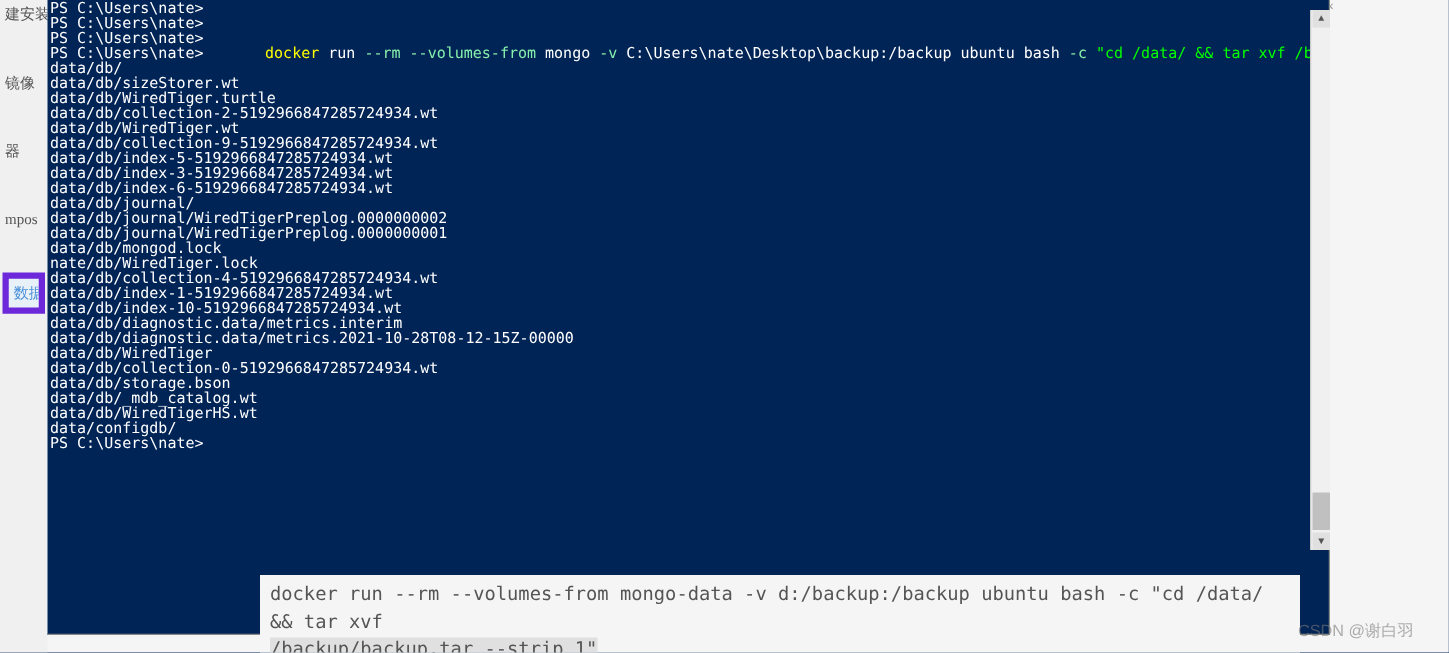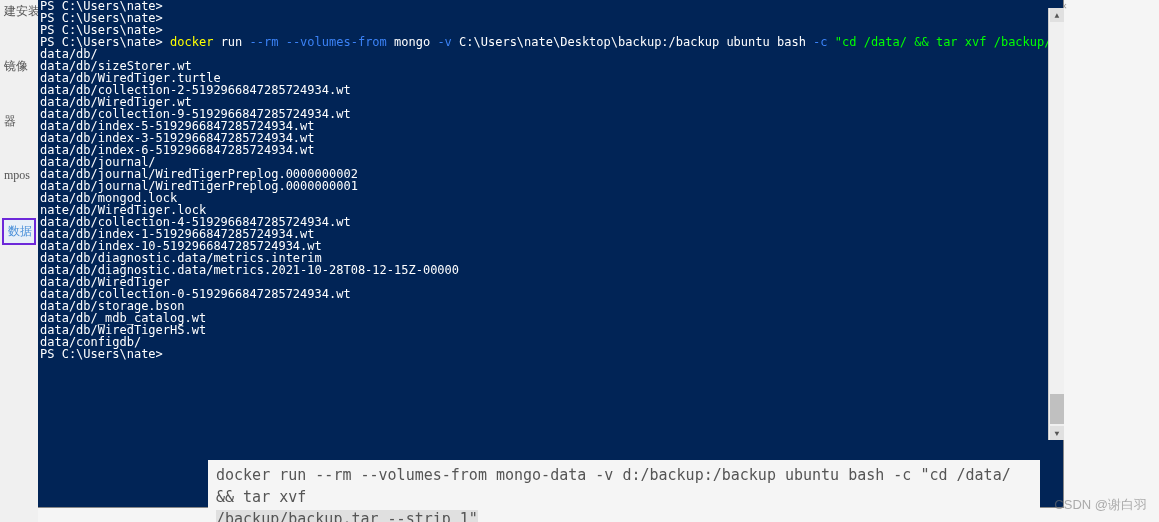--- a/index.html
+++ b/index.html
@@ -25,21 +25,21 @@
       padding-top: 0;
     }
     .sidebar-item {
       padding: 3px 4px;
       white-space: nowrap;
       overflow: hidden;
     }
     .sidebar-item.blue {
       color: #4a90d9;
       background: #e8f0f8;
-      border: 2px solid #6d28d9;
+      border: 5px solid #6d28d9;
       margin: 2px;
       text-align: center;
     }
     .terminal-window {
       position: absolute;
       left: 38px;
       top: 0;
       width: 1026px;
       height: 508px;
       background: #012456;
@@ -89,22 +89,22 @@
       background: #e0e0e0;
       left: 1px;
       display: flex;
       align-items: center;
       justify-content: center;
       font-size: 8px;
       color: #555;
     }
     .scrollbar-arrow.up { top: 0; }
     .scrollbar-arrow.down { bottom: 0; }
-    .cmd-yellow { color: #ffff00; }
-    .cmd-gray { color: #3b82f6; }
+    .cmd-yellow { color: #ffff00; margin-left: 42px; }
+    .cmd-gray { color: #86efac; }
     .cmd-green { color: #00ff00; }
     .cmd-white { color: #ffffff; }
     .content-below {
       position: absolute;
       left: 140px;
       top: 440px;
       width: 900px;
       font-family: "Microsoft YaHei", sans-serif;
       font-size: 13px;
       color: #333;
@@ -127,21 +127,21 @@
       margin-left: 68px;
       margin-top: 8px;
       border-left: 3px solid #e74c3c;
       padding: 6px 12px;
       font-size: 13px;
       color: #e74c3c;
       background: #fff;
     }
     .watermark {
       position: absolute;
-      right: 12px;
+      right: 28px;
       bottom: 8px;
       font-family: "Microsoft YaHei", sans-serif;
       font-size: 13px;
       color: rgba(120,120,120,0.6);
       text-align: center;
     }
   </style>
 </head>
 <body>
 

